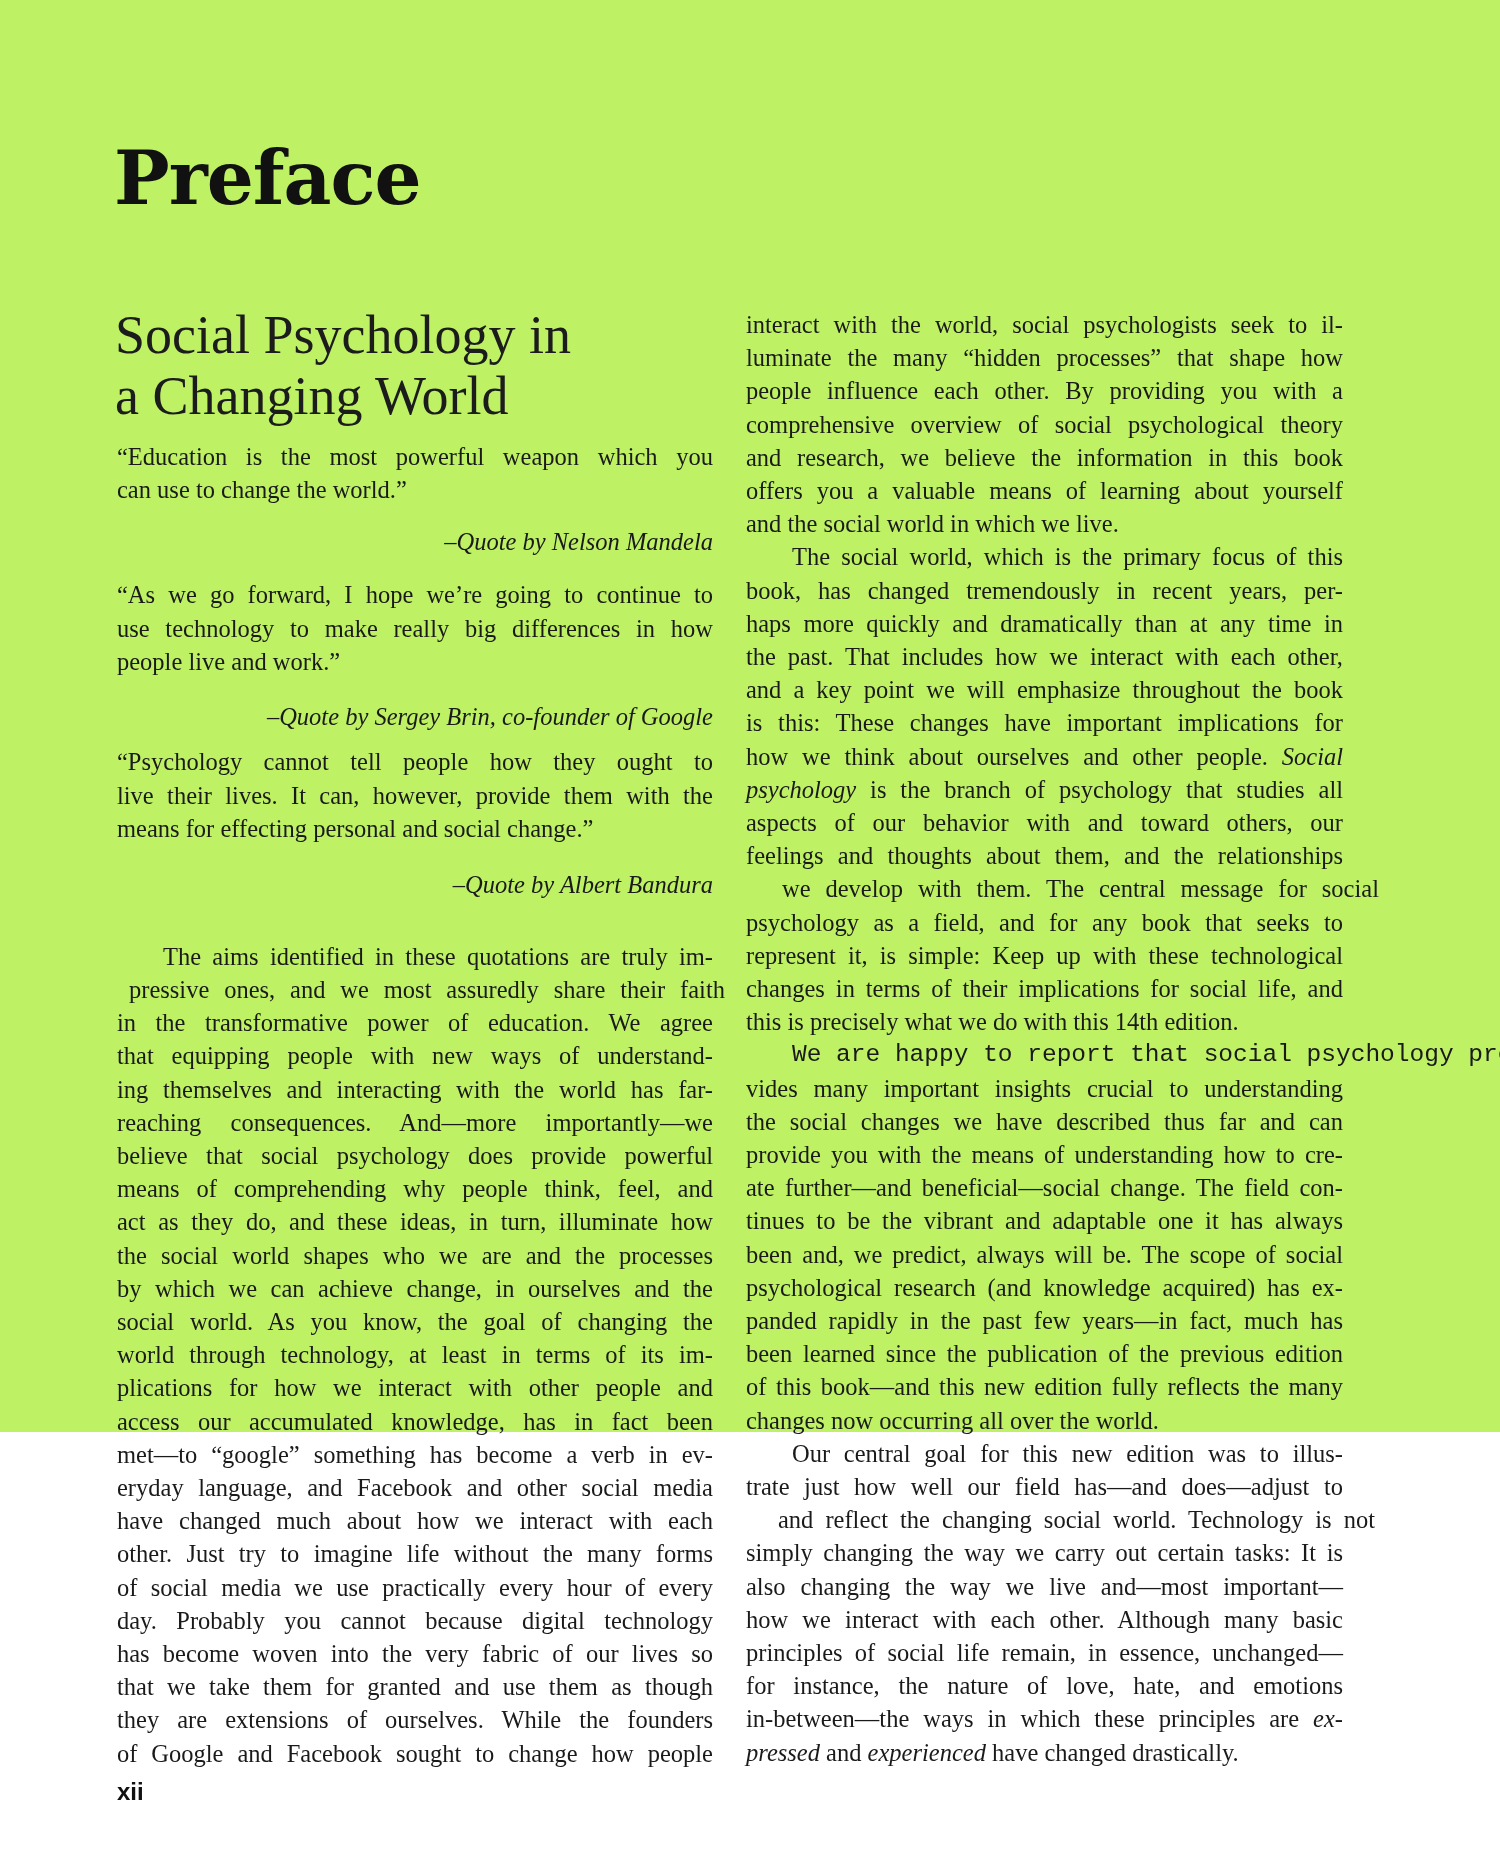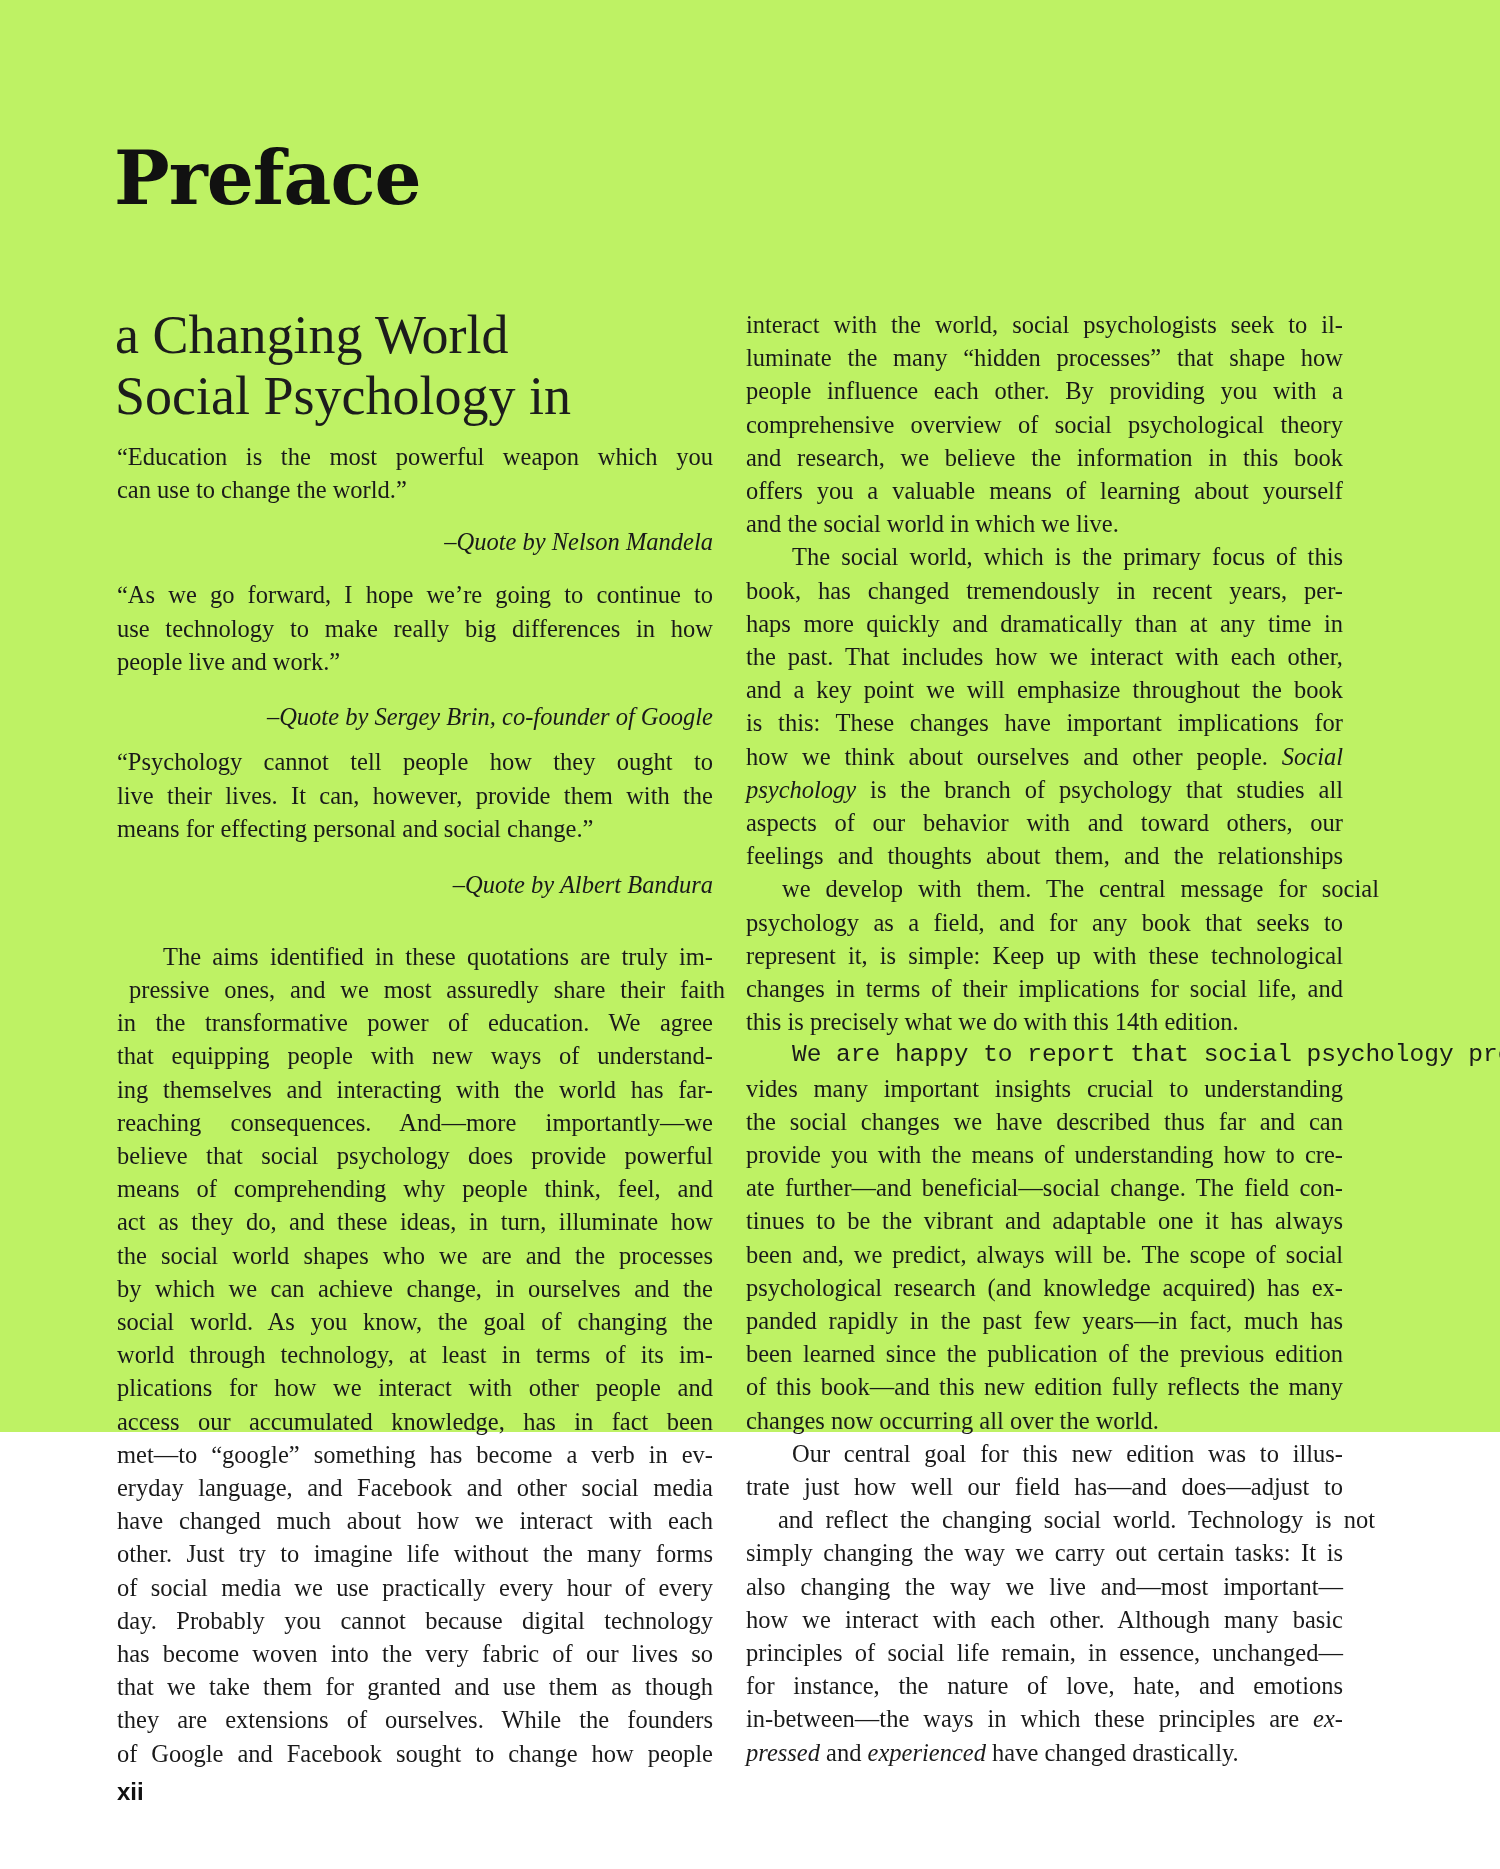--- a/index.html
+++ b/index.html
@@ -17,22 +17,22 @@
   i { font-style:italic; }
 </style>
 </head>
 <body>
 
 <div class="page">
 
   <div class="title">Preface</div>
 
   <div class="heading">
+    <div>Social Psychology in</div>
     <div>a Changing World</div>
-    <div>Social Psychology in</div>
   </div>
 
   <div class="col" style="left:117px; top:0;">
 
     <div class="line" style="top:440px;">“Education is the most powerful weapon which you</div>
     <div class="line last" style="top:473px;">can use to change the world.”</div>
     <div class="attr" style="top:525px;">–Quote by Nelson Mandela</div>
 
     <div class="line" style="top:578px;">“As we go forward, I hope we’re going to continue to</div>
     <div class="line" style="top:612px;">use technology to make really big differences in how</div>

